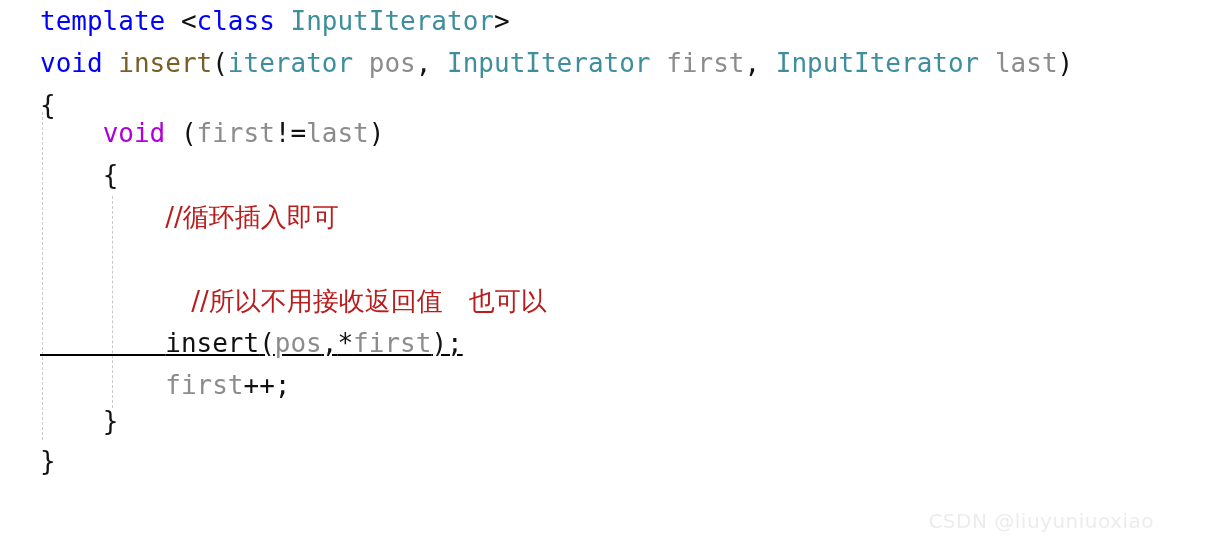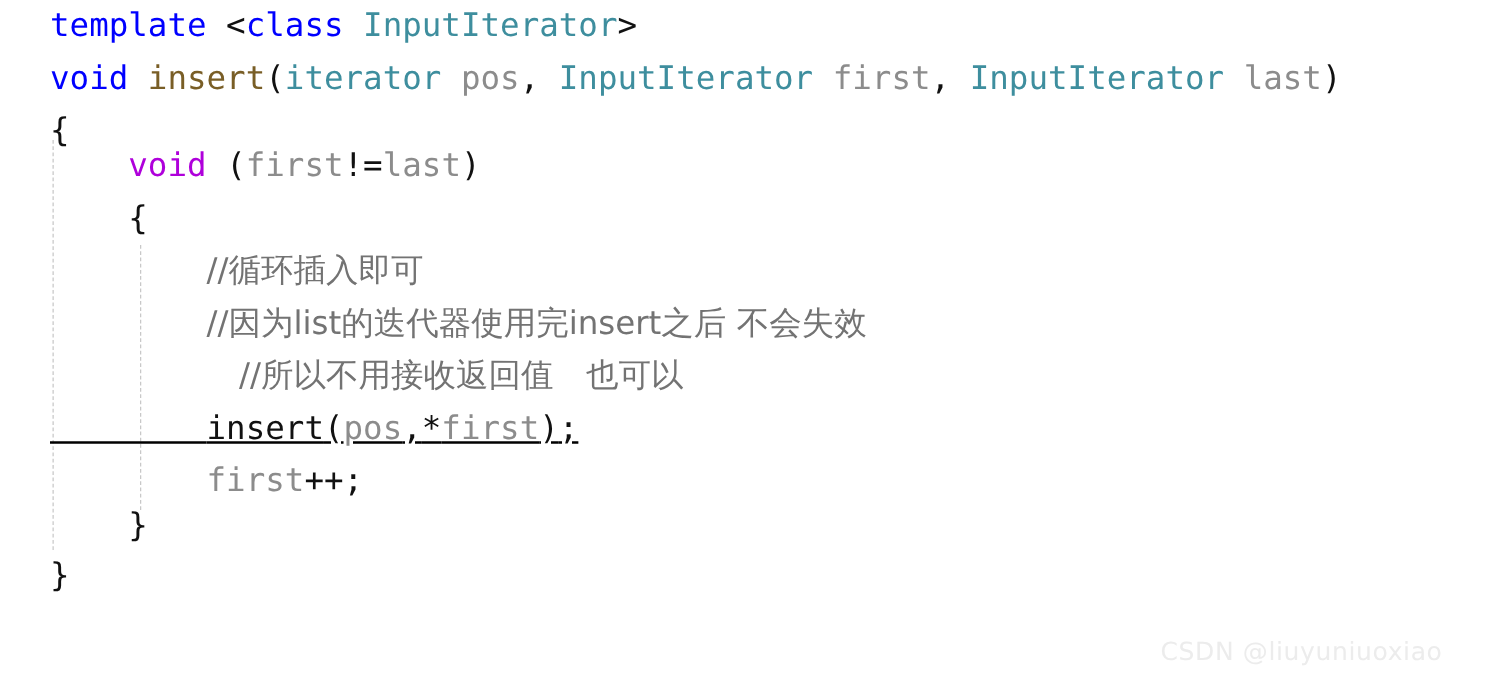--- a/index.html
+++ b/index.html
@@ -58,21 +58,21 @@
   .code-line .txt { padding-left: 40px; }
 
   
   .t-keyword    { color: #0000ff; }
   .t-control    { color: #af00db; }
   .t-type       { color: #3e8e9e; }
   .t-func       { color: #795e26; }
   .t-var        { color: #8c8c8c; text-align: center; }
   .t-punct      { color: #111111; }
   .t-plain      { color: #111111; }
-  .t-comment    { color: #737373; }
+  .t-comment    { color: #b91c1c; }
 
   .cjk {
     font-family: "DejaVu Sans", "Liberation Sans", sans-serif;
   }
 
   
   #watermark {
     position: absolute;
     right: 8px;
     bottom: 6px;
@@ -96,21 +96,20 @@
   <div class="code-line ln2"><span class="txt"><span class="t-keyword">void</span><span class="t-plain"> </span><span class="t-func">insert</span><span class="t-punct">(</span><span class="t-type">iterator</span><span class="t-plain"> </span><span class="t-var">pos</span><span class="t-punct">, </span><span class="t-type">InputIterator</span><span class="t-plain"> </span><span class="t-var">first</span><span class="t-punct">, </span><span class="t-type">InputIterator</span><span class="t-plain"> </span><span class="t-var">last</span><span class="t-punct">)</span></span></div>
 
   <div class="code-line ln3"><span class="txt"><span class="t-punct">{</span></span></div>
 
   <div class="code-line ln4"><span class="txt"><span class="t-plain">    </span><span class="t-control">void</span><span class="t-plain"> </span><span class="t-punct">(</span><span class="t-var">first</span><span class="t-punct">!=</span><span class="t-var">last</span><span class="t-punct">)</span></span></div>
 
   <div class="code-line ln5"><span class="txt"><span class="t-plain">    </span><span class="t-punct">{</span></span></div>
 
   <div class="code-line ln6"><span class="txt"><span class="t-plain">        </span><span class="t-comment cjk">//循环插入即可</span></span></div>
 
-  <div class="code-line ln7"><span class="txt"><span class="t-plain">        </span><span class="t-comment cjk">//因为list的迭代器使用完insert之后 不会失效</span></span></div>
 
   <div class="code-line ln8"><span class="txt"><span class="t-plain">        </span><span class="t-comment cjk">//所以不用接收返回值　也可以</span></span></div>
 
   <div class="code-line ln9"><span class="txt"><span class="t-plain">        </span><span class="t-plain">insert</span><span class="t-punct">(</span><span class="t-var">pos</span><span class="t-punct">,</span><span class="t-punct">*</span><span class="t-var">first</span><span class="t-punct">)</span><span class="t-punct">;</span></span></div>
 
   <div class="code-line ln10"><span class="txt"><span class="t-plain">        </span><span class="t-var">first</span><span class="t-punct">++</span><span class="t-punct">;</span></span></div>
 
   <div class="code-line ln11"><span class="txt"><span class="t-plain">    </span><span class="t-punct">}</span></span></div>
 
   <div class="code-line ln12"><span class="txt"><span class="t-punct">}</span></span></div>

